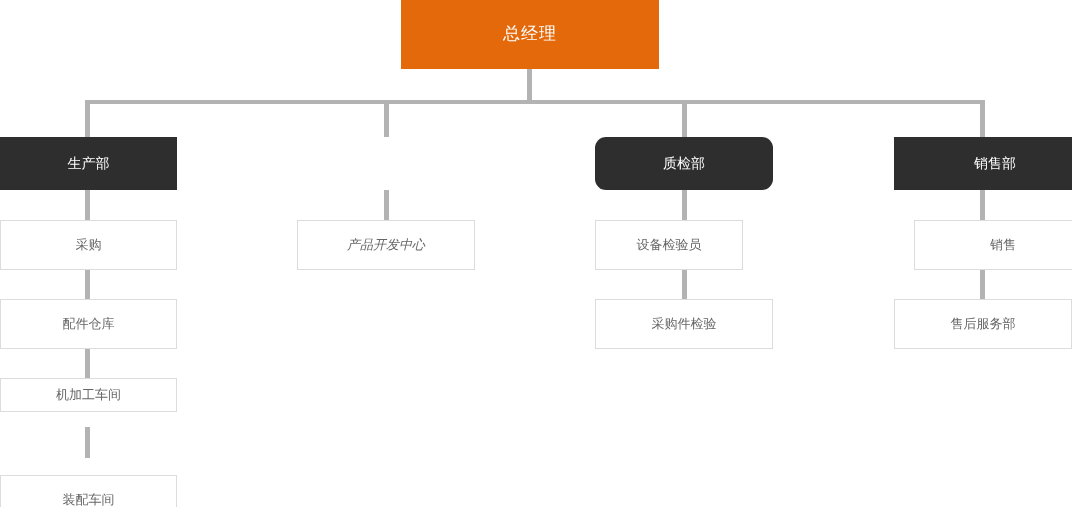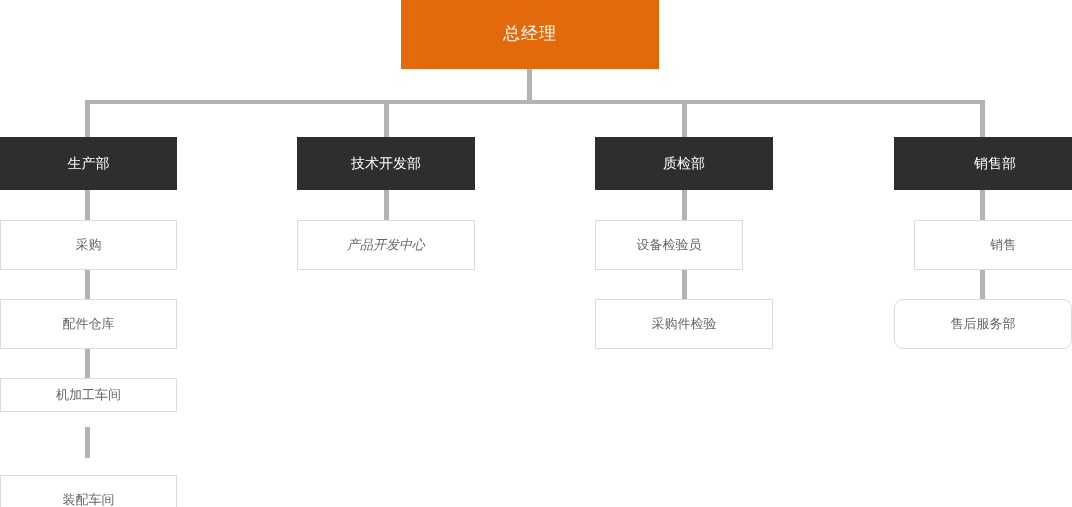--- a/index.html
+++ b/index.html
@@ -82,37 +82,36 @@
   <div class="connector" style="left:682px; top:190px; width:5px; height:31px;"></div>
   <div class="connector" style="left:682px; top:269px; width:5px; height:31px;"></div>
 
   <div class="connector" style="left:980px; top:190px; width:5px; height:31px;"></div>
   <div class="connector" style="left:980px; top:269px; width:5px; height:31px;"></div>
 
   <div class="node node-root" style="left:401px; top:0px; width:258px; height:69px;">总经理</div>
 
   <div class="node node-dept" style="left:0px; top:137px; width:177px; height:53px;">生产部</div>
 
-  <div class="node node-dept" style="left:297px; top:137px; width:178px; height:53px;">技术开发部</div>
 
-  <div class="node node-dept" style="left:595px; top:137px; width:178px; height:53px;">质检部</div>
+  <div class="node node-dept" style="left:595px; top:137px; width:178px; height:53px;border-radius:11px;">质检部</div>
 
   <div class="node node-dept" style="left:894px; top:137px; width:202px; height:53px;">销售部</div>
 
   <div class="node node-sub" style="left:0px; top:299px; width:177px; height:50px;">配件仓库</div>
 
   <div class="node node-sub" style="left:0px; top:220px; width:177px; height:50px;">采购</div>
 
   <div class="node node-sub" style="left:0px; top:378px; width:177px; height:34px;">机加工车间</div>
 
   <div class="node node-sub" style="left:0px; top:475px; width:177px; height:50px;">装配车间</div>
 
   <div class="node node-sub" style="left:297px; top:220px; width:178px; height:50px;font-style:italic;">产品开发中心</div>
 
   <div class="node node-sub" style="left:595px; top:220px; width:148px; height:50px;">设备检验员</div>
 
   <div class="node node-sub" style="left:595px; top:299px; width:178px; height:50px;">采购件检验</div>
 
   <div class="node node-sub" style="left:914px; top:220px; width:178px; height:50px;">销售</div>
 
-  <div class="node node-sub" style="left:894px; top:299px; width:178px; height:50px;border-radius:9px;">售后服务部</div>
+  <div class="node node-sub" style="left:894px; top:299px; width:178px; height:50px;">售后服务部</div>
 
 </div>
 
 </body></html>

